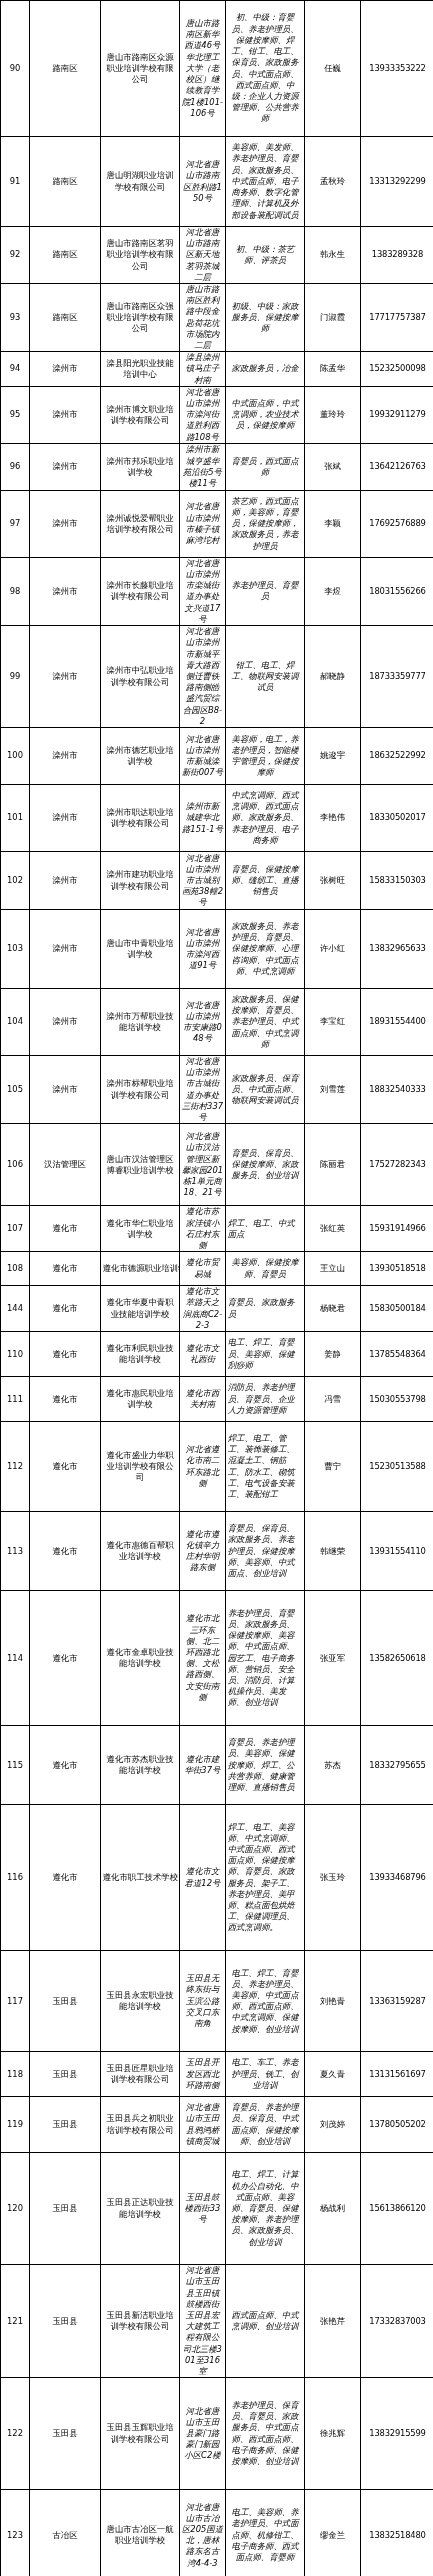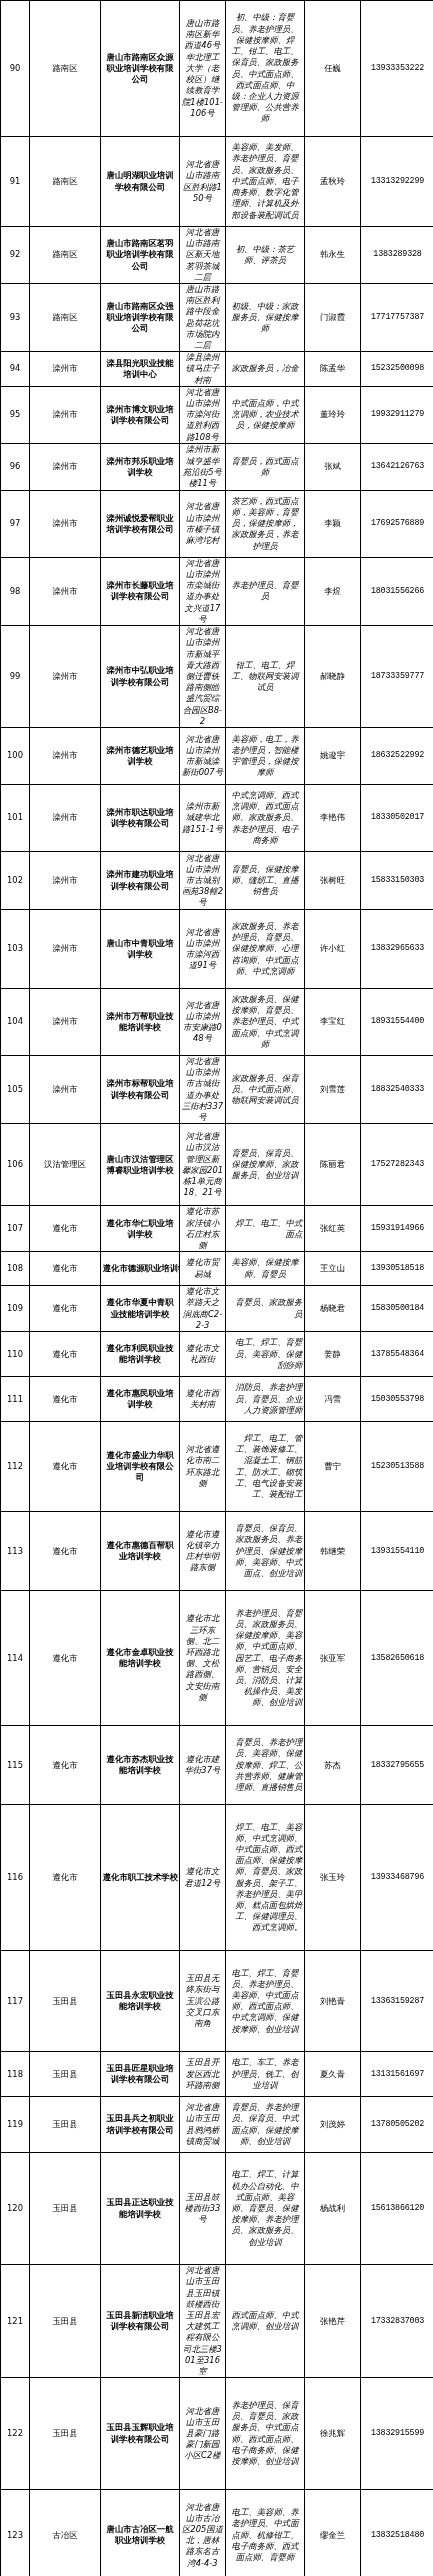--- a/index.html
+++ b/index.html
@@ -1,26 +1,26 @@
 <!DOCTYPE html>
 <html style="font-size:9px"><head>
 <meta charset="utf-8">
 <style>
   html, body { margin: 0; padding: 0; background: #ffffff; }
   body { width: 434px; height: 2576px; overflow: hidden; font-family: "DejaVu Sans", "Liberation Sans", sans-serif; color: #000; }
   table.roster { border-collapse: collapse; table-layout: fixed; width: 434px; }
   table.roster td { border: 0.6px solid #000; padding: 0 1.7px; text-align: center; vertical-align: middle; font-size: 8.4px; line-height: 11.2px; overflow: hidden; word-break: break-all; }
   td.c-idx { width: 25px; padding: 0; }
   td.c-area { width: 67px; }
-  td.c-name { width: 75px; font-weight: bold; }
+  td.c-name { width: 75px; }
   td.c-addr { width: 42px; padding: 0 1.1px; font-size: 8.4px; line-height: 11.2px; font-style: italic; }
   td.c-jobs { width: 75px; padding: 0 3.4px; text-align: center; font-size: 8.4px; line-height: 11.2px; font-style: italic; }
-  td.c-jobs.left { text-align: right; }
+  td.c-jobs.left { text-align: left; }
   td.c-contact { width: 52px; margin-top: 10px; }
-  td.c-phone { width: 70px; font-size: 7.9px; letter-spacing: -0.2px; font-family: Liberation Mono, monospace; }
+  td.c-phone { width: 70px; font-size: 7.9px; letter-spacing: -0.2px; }
   td.nowrap { white-space: nowrap; text-overflow: clip; }
 </style>
 </head>
 <body>
 
 <table class="roster">
   <colgroup>
     <col style="width:29px">
       <col style="width:71px">
       <col style="width:79px">
@@ -195,21 +195,21 @@
       <tr style="height: 34px;">
     <td class="c-idx">108</td>
     <td class="c-area">遵化市</td>
     <td class="c-name nowrap">遵化市德源职业培训学校</td>
     <td class="c-addr">遵化市贸易城</td>
     <td class="c-jobs">美容师、保健按摩师、育婴员</td>
     <td class="c-contact">王立山</td>
     <td class="c-phone">13930518518</td>
   </tr>
       <tr style="height: 46px;">
-    <td class="c-idx">109</td>
+    <td class="c-idx">144</td>
     <td class="c-area">遵化市</td>
     <td class="c-name">遵化市华夏中青职业技能培训学校</td>
     <td class="c-addr">遵化市文萃路天之润底商C2-2-3</td>
     <td class="c-jobs left">育婴员、家政服务员</td>
     <td class="c-contact">杨晓君</td>
     <td class="c-phone">15830500184</td>
   </tr>
       <tr style="height: 45px;">
     <td class="c-idx">110</td>
     <td class="c-area">遵化市</td>

